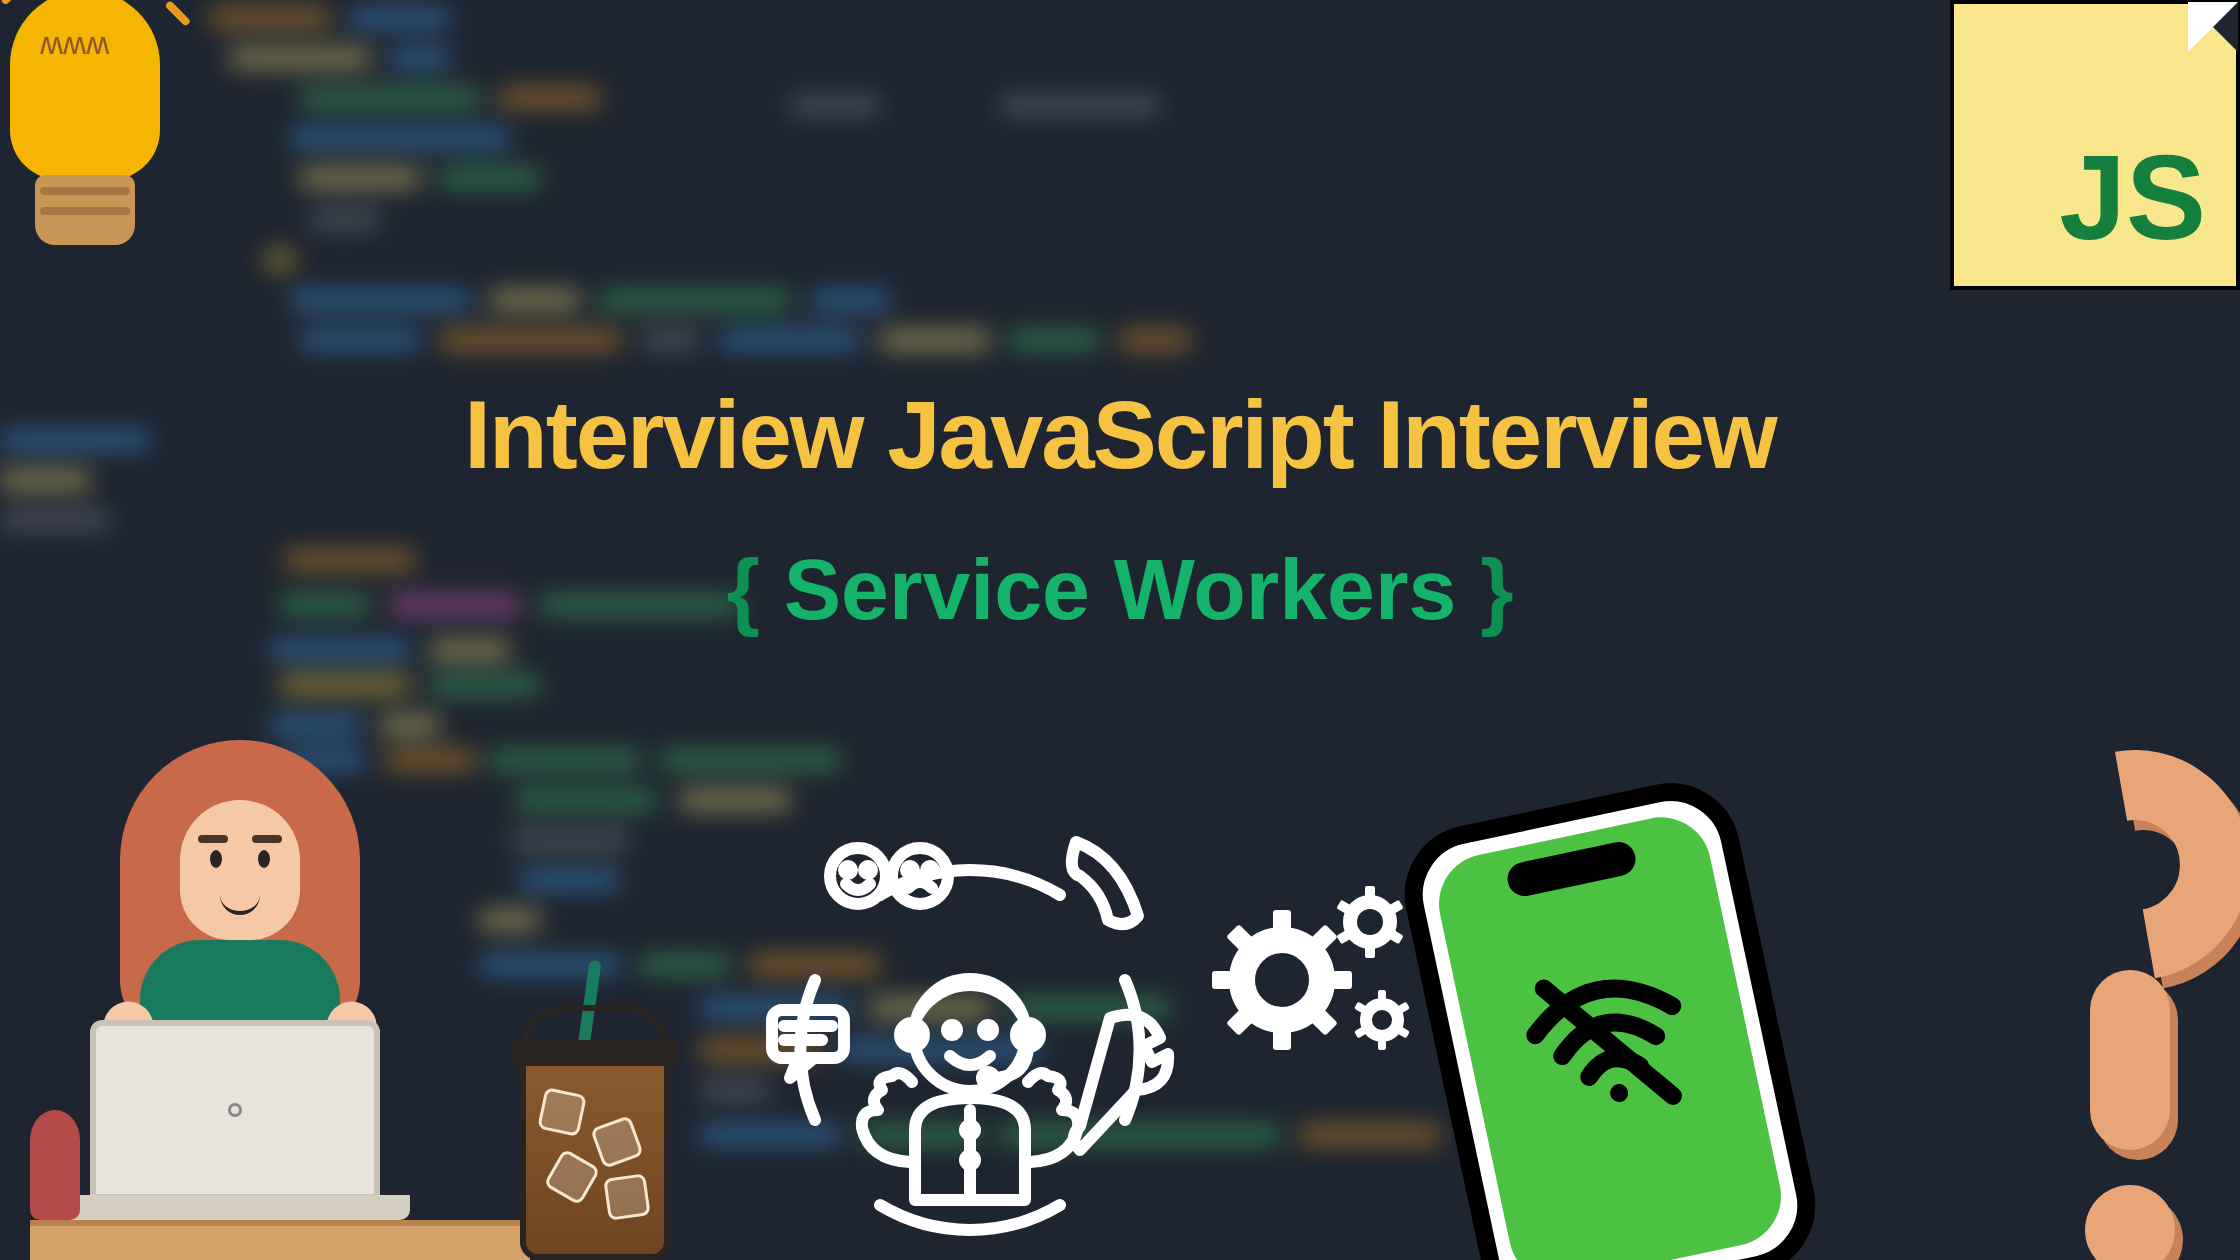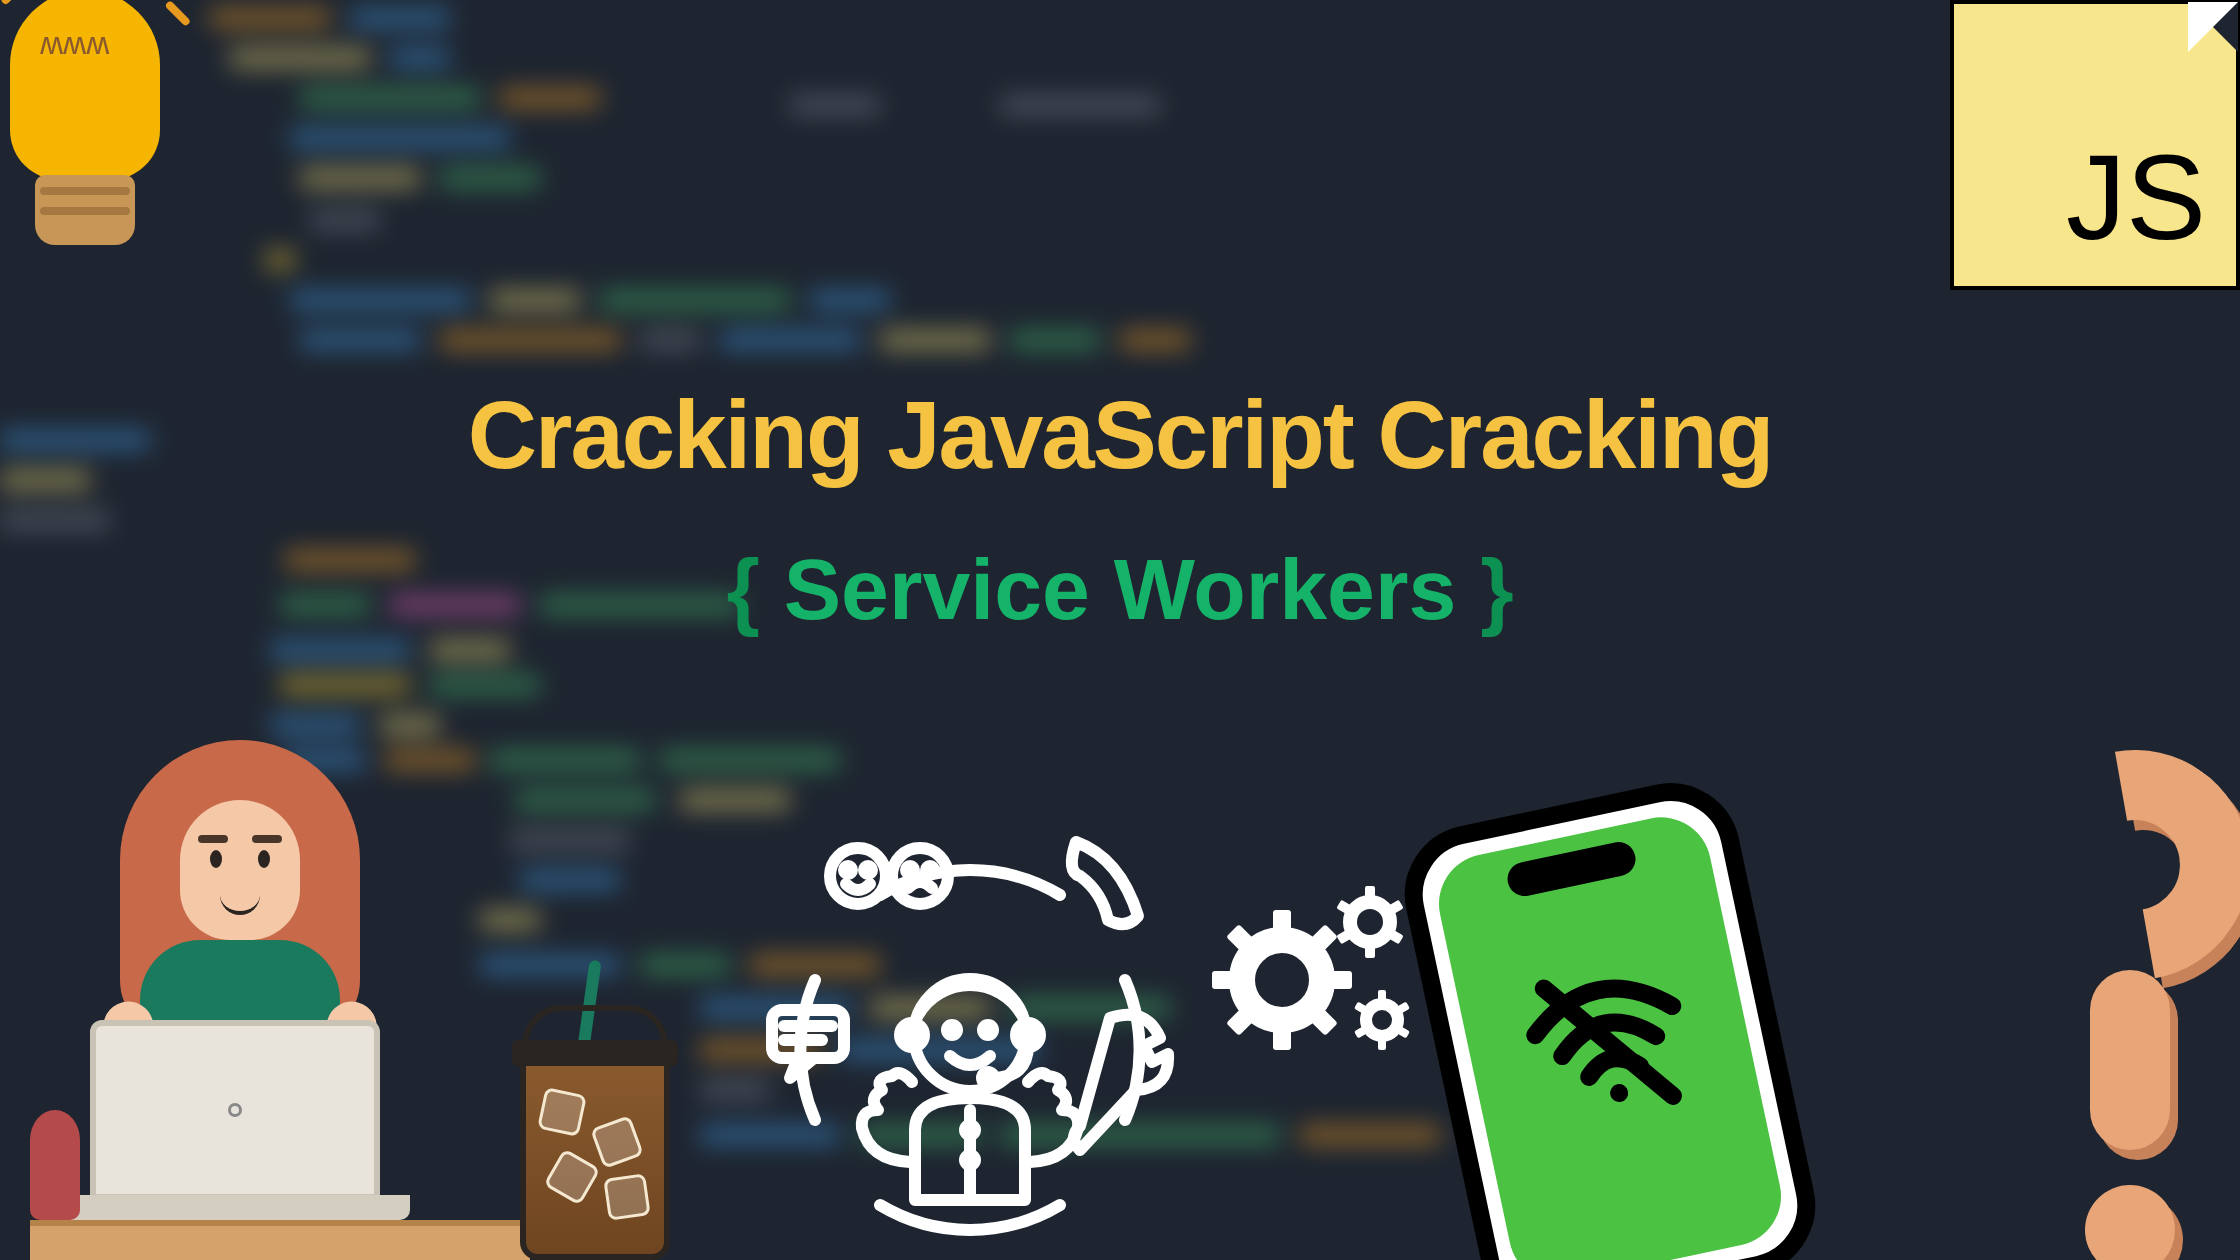--- a/index.html
+++ b/index.html
@@ -56,22 +56,22 @@
       height: 290px;
       background: #f7e68c;
       border: 4px solid #000;
       display: flex;
       align-items: flex-end;
       justify-content: flex-end;
       padding: 20px 30px;
     }
     .js-badge-text {
       font-size: 120px;
-      font-weight: 400;
-      color: #000000;
+      font-weight: 700;
+      color: #15803d;
       font-family: 'Arial Black', sans-serif;
     }
     .js-badge-fold {
       position: absolute;
       top: -2px;
       right: -2px;
       width: 0;
       height: 0;
       border-style: solid;
       border-width: 0 50px 50px 0;
@@ -458,21 +458,21 @@
   <div class="code-line" style="top:998px; left:1010px; width:160px; background:#3fa362;"></div>
   <div class="code-line" style="top:1040px; left:700px; width:120px; background:#d08924;"></div>
   <div class="code-line" style="top:1040px; left:840px; width:200px; background:#3a88c7;"></div>
   <div class="code-line" style="top:1080px; left:700px; width:70px; background:#6a6f7a;"></div>
   <div class="code-line" style="top:1125px; left:700px; width:140px; background:#3a88c7;"></div>
   <div class="code-line" style="top:1125px; left:860px; width:120px; background:#3fa362;"></div>
   <div class="code-line" style="top:1125px; left:1000px; width:280px; background:#3fa362;"></div>
   <div class="code-line" style="top:1125px; left:1300px; width:140px; background:#d08924;"></div>
 </div>
 
-<h1 class="main-title">Cracking JavaScript Cracking</h1>
+<h1 class="main-title">Interview JavaScript Interview</h1>
 
 <h2 class="subtitle">
   <span class="brace">{</span><span class="subtitle-text"> Service Workers </span><span class="brace">}</span>
 </h2>
 
 <div class="js-badge">
   <span class="js-badge-text">JS</span>
   <div class="js-badge-fold"></div>
 </div>
 

